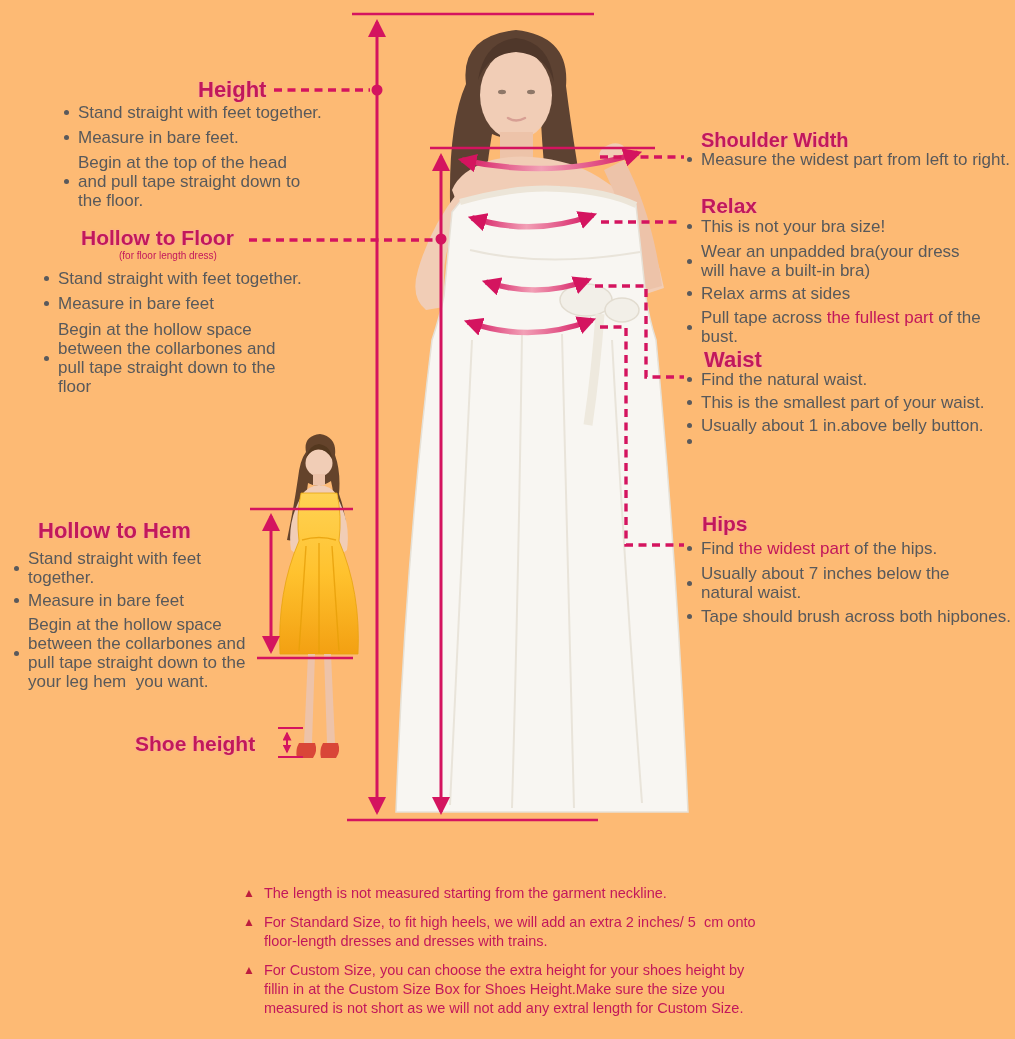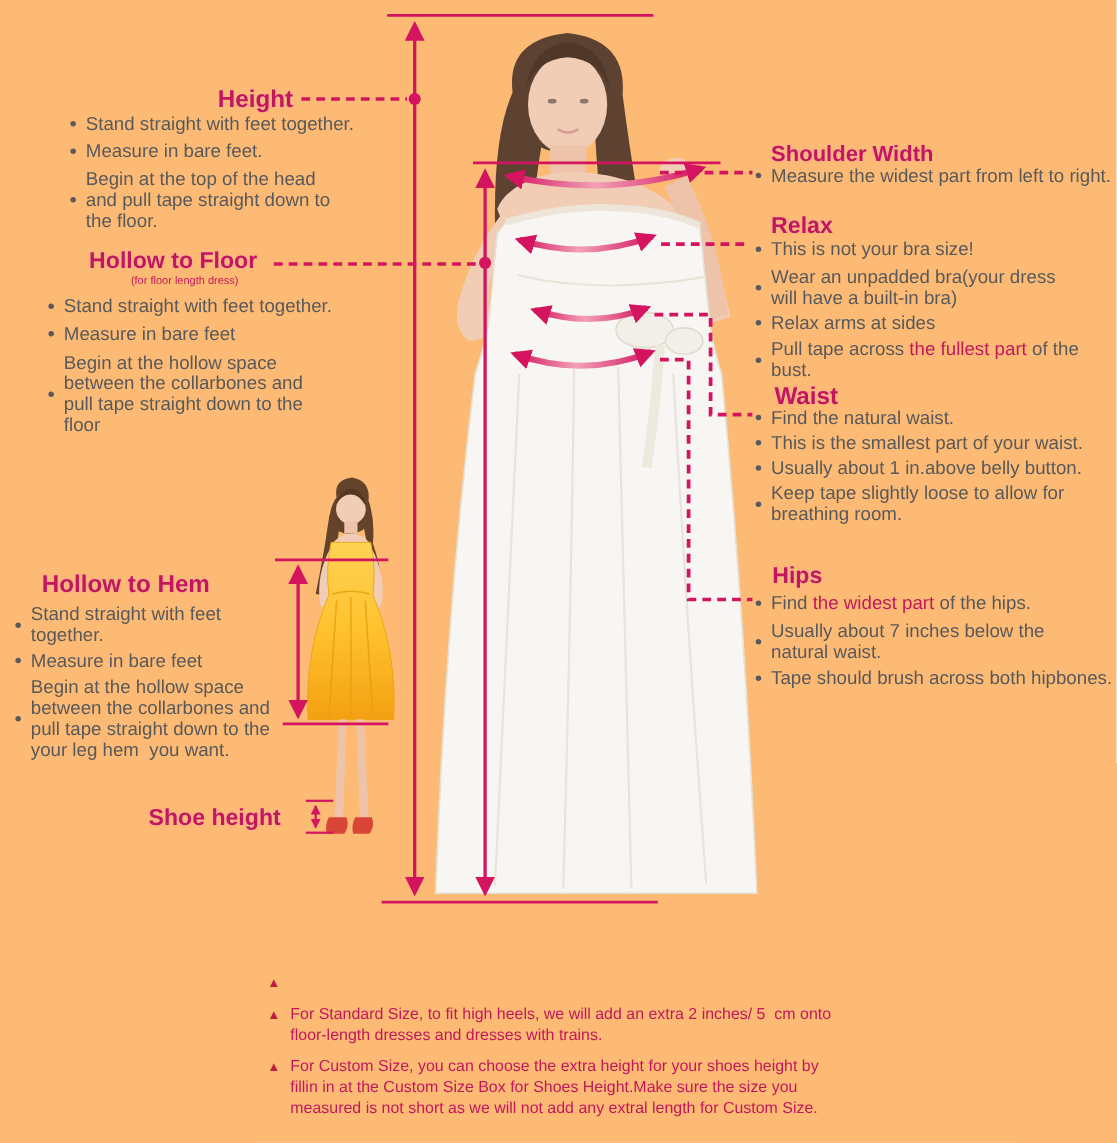--- a/index.html
+++ b/index.html
@@ -226,21 +226,20 @@
     <div class="bullet mb4">
       <span class="dot"></span>
       <span class="btext">This is the smallest part of your waist.</span>
     </div>
     <div class="bullet mb4">
       <span class="dot"></span>
       <span class="btext">Usually about 1 in.above belly button.</span>
     </div>
     <div class="bullet">
       <span class="dot"></span>
-      <span class="btext w270">Keep tape slightly loose to allow for breathing room.</span>
     </div>
   </div>
 
   <div class="txt sec-title" style="left:702px;top:513px;font-size:21px;">Hips</div>
   <div class="txt bullets" style="left:687px;top:539px;width:335px;">
     <div class="bullet mb6">
       <span class="dot"></span>
       <span class="btext"><span>Find </span><span class="hl">the widest part</span><span> of the hips.</span></span>
     </div>
     <div class="bullet mb5">
@@ -249,20 +248,21 @@
     </div>
     <div class="bullet">
       <span class="dot"></span>
       <span class="btext">Tape should brush across both hipbones.</span>
     </div>
   </div>
 
   <div class="txt notes" style="left:243px;top:884px;width:600px;">
     <div class="note mb10">
       <span class="tri">▲</span>
+      <span class="btext w500">The length is not measured starting from the garment neckline.</span>
     </div>
     <div class="note mb10">
       <span class="tri">▲</span>
       <span class="btext w500">For Standard Size, to fit high heels, we will add an extra 2 inches/ 5  cm onto floor-length dresses and dresses with trains.</span>
     </div>
     <div class="note">
       <span class="tri">▲</span>
       <span class="btext w500">For Custom Size, you can choose the extra height for your shoes height by fillin in at the Custom Size Box for Shoes Height.Make sure the size you measured is not short as we will not add any extral length for Custom Size.</span>
     </div>
   </div>

